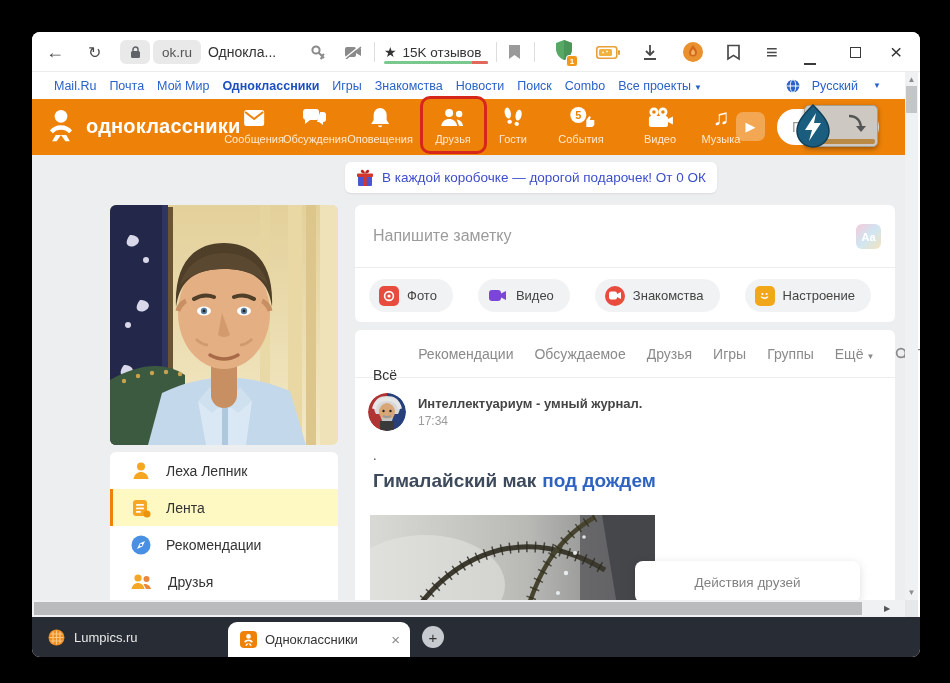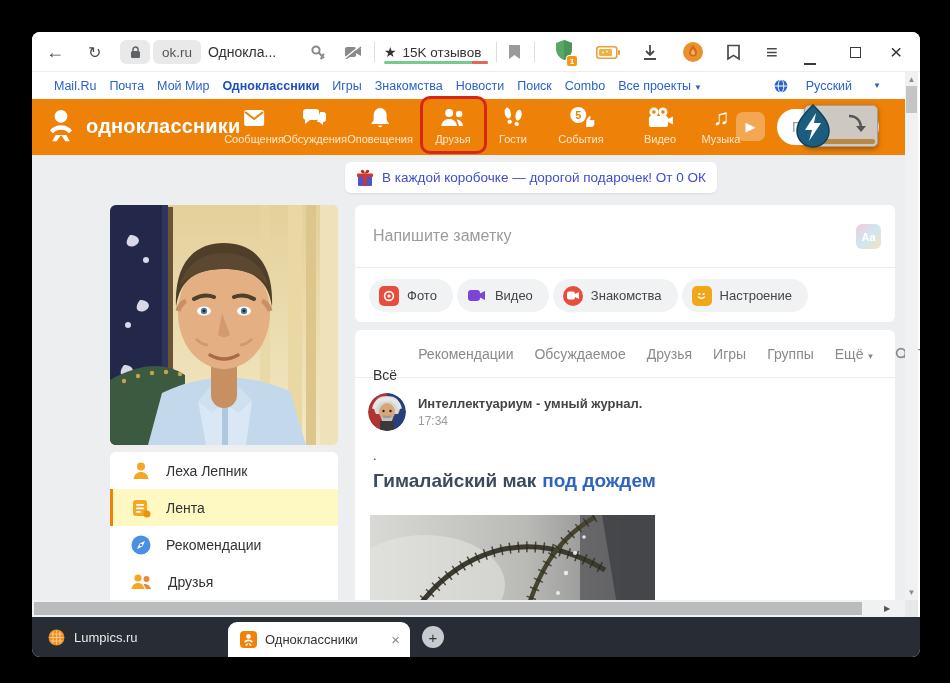--- a/index.html
+++ b/index.html
@@ -19,21 +19,21 @@
             color:#fff; font-size:8px; font-weight:bold; display:flex; align-items:center; justify-content:center; }
   .win-min { width:12px; border-bottom:2px solid #3a3a3a; }
   .win-max { width:11px; height:11px; border:1.5px solid #3a3a3a; }
 
   
   .mailru-bar { position:absolute; left:0; top:40px; width:873px; height:27px; background:#fff;
                 display:flex; align-items:center; padding:0 24px 0 22px; gap:13px; font-size:12.5px;text-align:center; }
   .mlink { color:#2a62c9; cursor:pointer; white-space:nowrap; }
   .mlink.bold { font-weight:bold; color:#1d4fc0; }
   .caret { font-size:8px; color:#2a62c9; margin-left:3px; }
-  .lang { margin-left:auto; display:flex; align-items:center; gap:18px; color:#2a62c9; }
+  .lang { margin-left:auto; display:flex; align-items:center; gap:12px; color:#2a62c9; }
 
   
   .ok-header { position:absolute; left:0; top:67px; width:873px; height:56px; background:#ee8208; }
   .ok-logo { position:absolute; left:12px; top:9px; display:flex; align-items:center; gap:8px; }
   .ok-logo .txt { color:#fff; font-size:20px; font-weight:bold; letter-spacing:.2px; }
   .oknav { position:absolute; top:7px; transform:translateX(-50%); display:flex; flex-direction:column; align-items:center; gap:3px; cursor:pointer; }
   .oknav .lbl { color:#ffe9d2; font-size:11px; white-space:nowrap; }
   .oknav svg, .oknav .mglyph { height:24px; }
   .mglyph { color:#fff; font-size:22px; line-height:24px; }
   .friends-highlight { position:absolute; left:388px; top:-3px; width:67px; height:58px; border:3px solid #d6281a; border-radius:10px; z-index:6; pointer-events:none; }
@@ -62,21 +62,21 @@
   .menu-item.active::before { content:""; position:absolute; left:0; top:0; bottom:0; width:3px; background:#ee8208; }
 
   .compose-card { left:323px; top:50px; width:540px; height:117px; }
   .note-input { position:absolute; left:18px; top:0; width:440px; height:62px; border:0; outline:none; font-size:16px;
                 font-family:"Liberation Sans",sans-serif; color:#333; }
   .note-input::placeholder { color:#9b9b9b; }
   .aa-icon { position:absolute; right:14px; top:19px; width:25px; height:25px; border-radius:6px;
              background:linear-gradient(135deg,#f6c9da 0%,#cfe6f2 50%,#f4e3bd 100%);
              color:#fff; font-size:11px; font-weight:bold; display:flex; align-items:center; justify-content:center; }
   .compose-div { position:absolute; left:0; top:62px; width:100%; border-top:1px solid #ededed; }
-  .actions { position:absolute; left:14px; top:74px; display:flex; gap:4px; }
+  .actions { position:absolute; left:14px; top:74px; display:flex; gap:25px; }
   .pill { height:33px; background:#f1f2f3; border-radius:17px; display:flex; align-items:center; gap:8px; padding:0 16px 0 10px;
           font-size:13px; color:#444; cursor:pointer; }
   .mini { width:20px; height:20px; border-radius:5px; display:flex; align-items:center; justify-content:center; color:#fff; font-size:11px; }
 
   .feed-card { left:323px; top:175px; width:540px; height:270px; border-radius:6px 6px 0 0; }
   .tabs { display:flex; align-items:center; gap:21px; height:48px; padding:0 18px; font-size:14px; color:#8a8a8a; border-bottom:1px solid #ededed; }
   .tab { cursor:pointer; white-space:nowrap; }
   .tab.active { color:#333;margin-top:42px; }
   .tab-search { margin-left:auto; display:flex; align-items:center; gap:5px; cursor:pointer; }
   .post-avatar { position:absolute; left:13px; top:63px; width:38px; height:38px; border-radius:50%; overflow:hidden; }
@@ -562,20 +562,23 @@
               <circle cx="181" cy="96" r="2.2"></circle>
               <circle cx="214" cy="22" r="1.8"></circle>
               <circle cx="176" cy="110" r="2"></circle>
             </g>
           <ellipse cx="148" cy="114" rx="26" ry="14" fill="#6fa8dc"></ellipse>
           <ellipse cx="140" cy="110" rx="10" ry="7" fill="#9cc3ea"></ellipse>
         </svg>
       </div>
     </div>
 
+    <div class="card rail-card">
+      <span>Действия друзей</span>
+    </div>
   </div>
 
   <div class="vscroll">
     <span class="sarrow" style="top:3px;">▲</span>
     <div class="vthumb"></div>
     <span class="sarrow" style="bottom:3px;">▼</span>
   </div>
   <div class="hscroll">
     <div class="hthumb"></div>
     <span class="harrow">▶</span>

